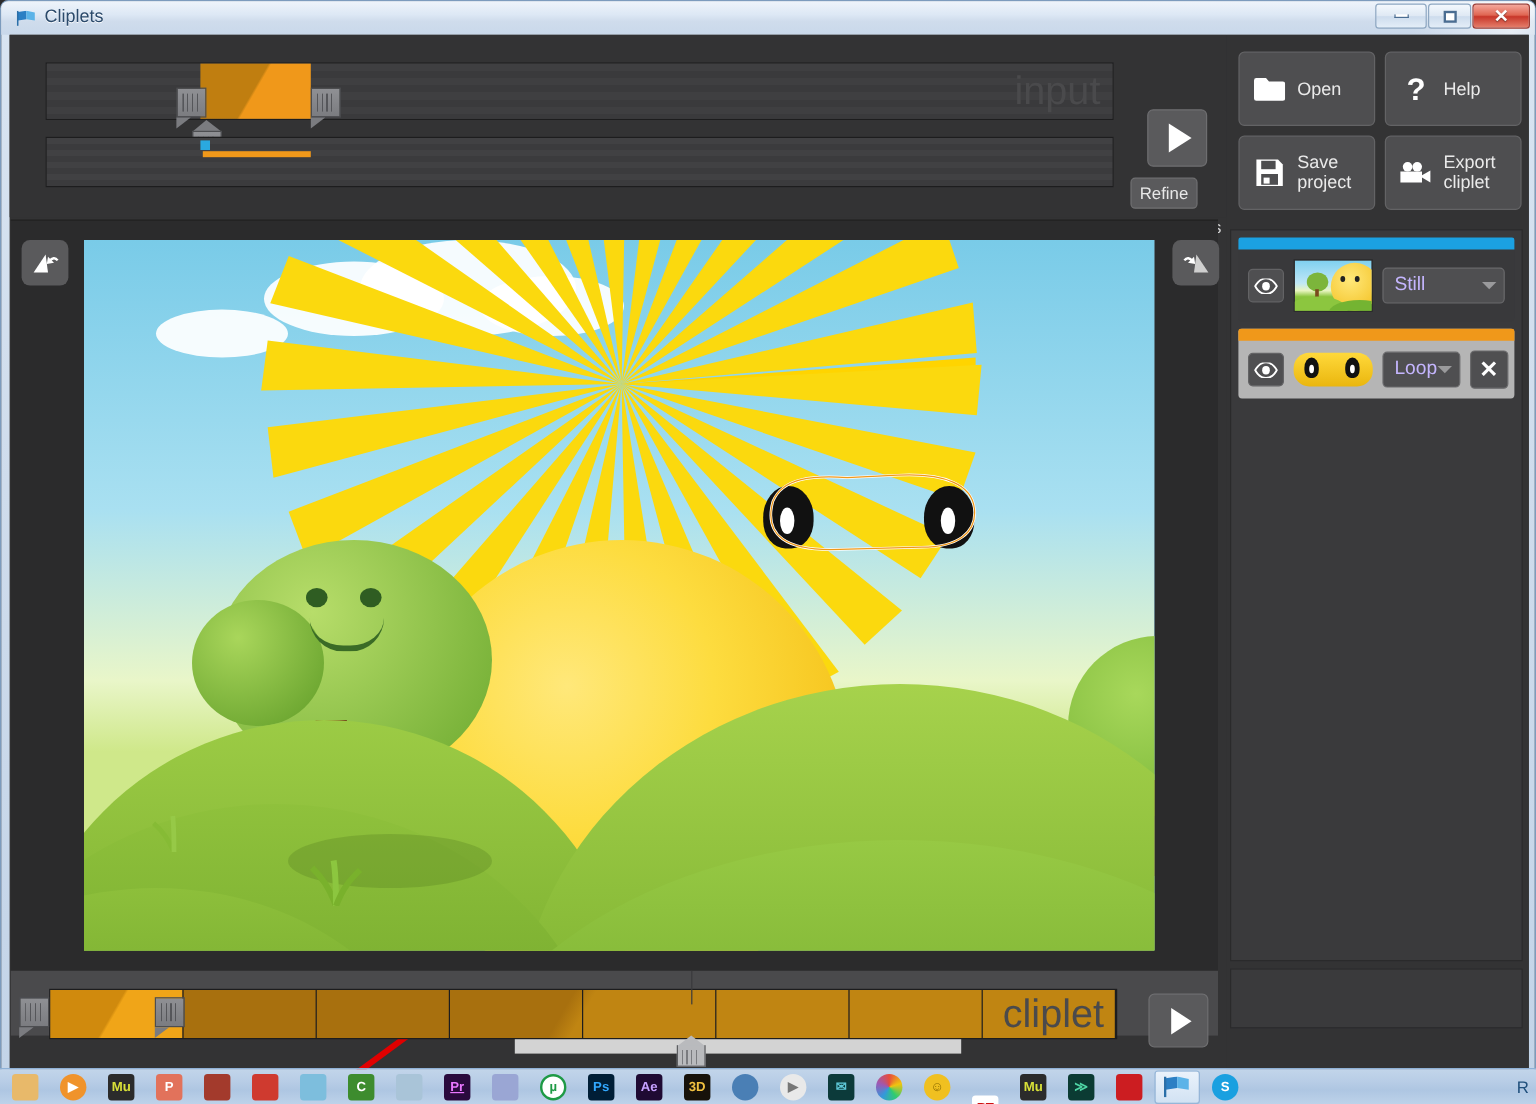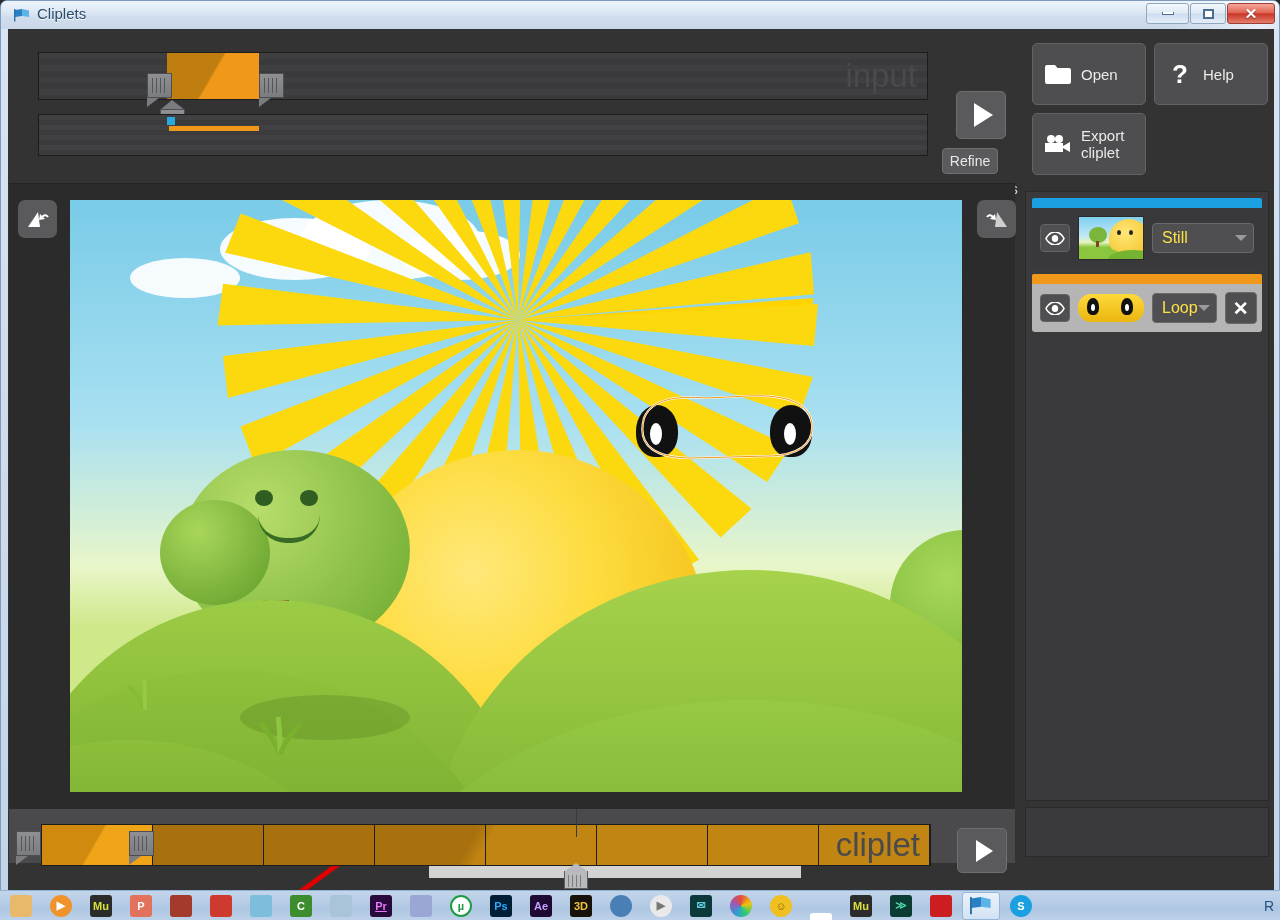--- a/index.html
+++ b/index.html
@@ -132,21 +132,21 @@
   .layer.selected { background:#b5b5b5; }
   .eye-btn {
     width:30px; height:28px; background:#4f4f51; border:1px solid #636365; border-radius:4px;
     display:flex; align-items:center; justify-content:center; flex:none;
   }
   .layer.selected .eye-btn { background:#4f4f51; }
   .thumb { width:66px; height:44px; border:1px solid #2b2b2c; flex:none; overflow:hidden; position:relative;}
   .thumb-eyes { width:66px; height:28px; border-radius:13px; background:linear-gradient(180deg,#ffd93b 0%,#eab60e 100%); position:relative; flex:none; }
   .dd {
     height:30px; background:#4f4f51; border:1px solid #6a6a6c; border-radius:4px;
-    color:#fde047; font-size:16px; display:flex; align-items:center; padding:0 6px 0 9px; flex:1;
+    color:#c4b5fd; font-size:16px; display:flex; align-items:center; padding:0 6px 0 9px; flex:1;
   }
   .dd .caret { margin-left:auto; width:0;height:0;border-left:6px solid transparent;border-right:6px solid transparent;border-top:6px solid #9a9a9c;}
   .x-btn {
     width:32px; height:32px; background:#4f4f51; border:1px solid #6a6a6c; border-radius:4px;
     color:#fff; font-size:19px; font-weight:bold; display:flex; align-items:center; justify-content:center; flex:none;
   }
   #add-layer {
     margin:6px; height:36px; background:#464648; border:1px solid #5a5a5c; border-radius:3px;
     display:flex; align-items:center; gap:10px; padding-left:12px; color:#e4e4e4; font-size:16px;
   }
@@ -309,20 +309,34 @@
               </svg>
           </span>
           <span>Open</span>
         </div>
 
         <div class="tool-btn">
           <span class="tool-ico" style="font-size:26px;font-weight:bold;color:#fff;">?</span>
           <span>Help</span>
         </div>
 
+        <div class="tool-btn">
+          <span class="tool-ico">
+            <svg width="24" height="24" viewBox="0 0 24 24">
+                <path d="M1 1h18l4 4v18H1z" fill="#fff"></path>
+                <rect x="5" y="2" width="12" height="7" fill="#4e4e50"></rect>
+                <rect x="5" y="13" width="14" height="9" fill="#4e4e50"></rect>
+                <rect x="7" y="16" width="5" height="5" fill="#fff"></rect>
+              </svg>
+          </span>
+          <span style="display:flex;flex-direction:column;">
+            <span>Save</span>
+            <span>project</span>
+          </span>
+        </div>
 
         <div class="tool-btn">
           <span class="tool-ico">
             <svg width="28" height="20" viewBox="0 0 28 20">
               <circle cx="7" cy="5" r="4" fill="#fff"></circle>
                 <circle cx="15" cy="5" r="4" fill="#fff"></circle>
               <path d="M1 9h18v9H1z" fill="#fff"></path>
                 <path d="M19 12l7-4v10l-7-4z" fill="#fff"></path>
             </svg>
           </span>

